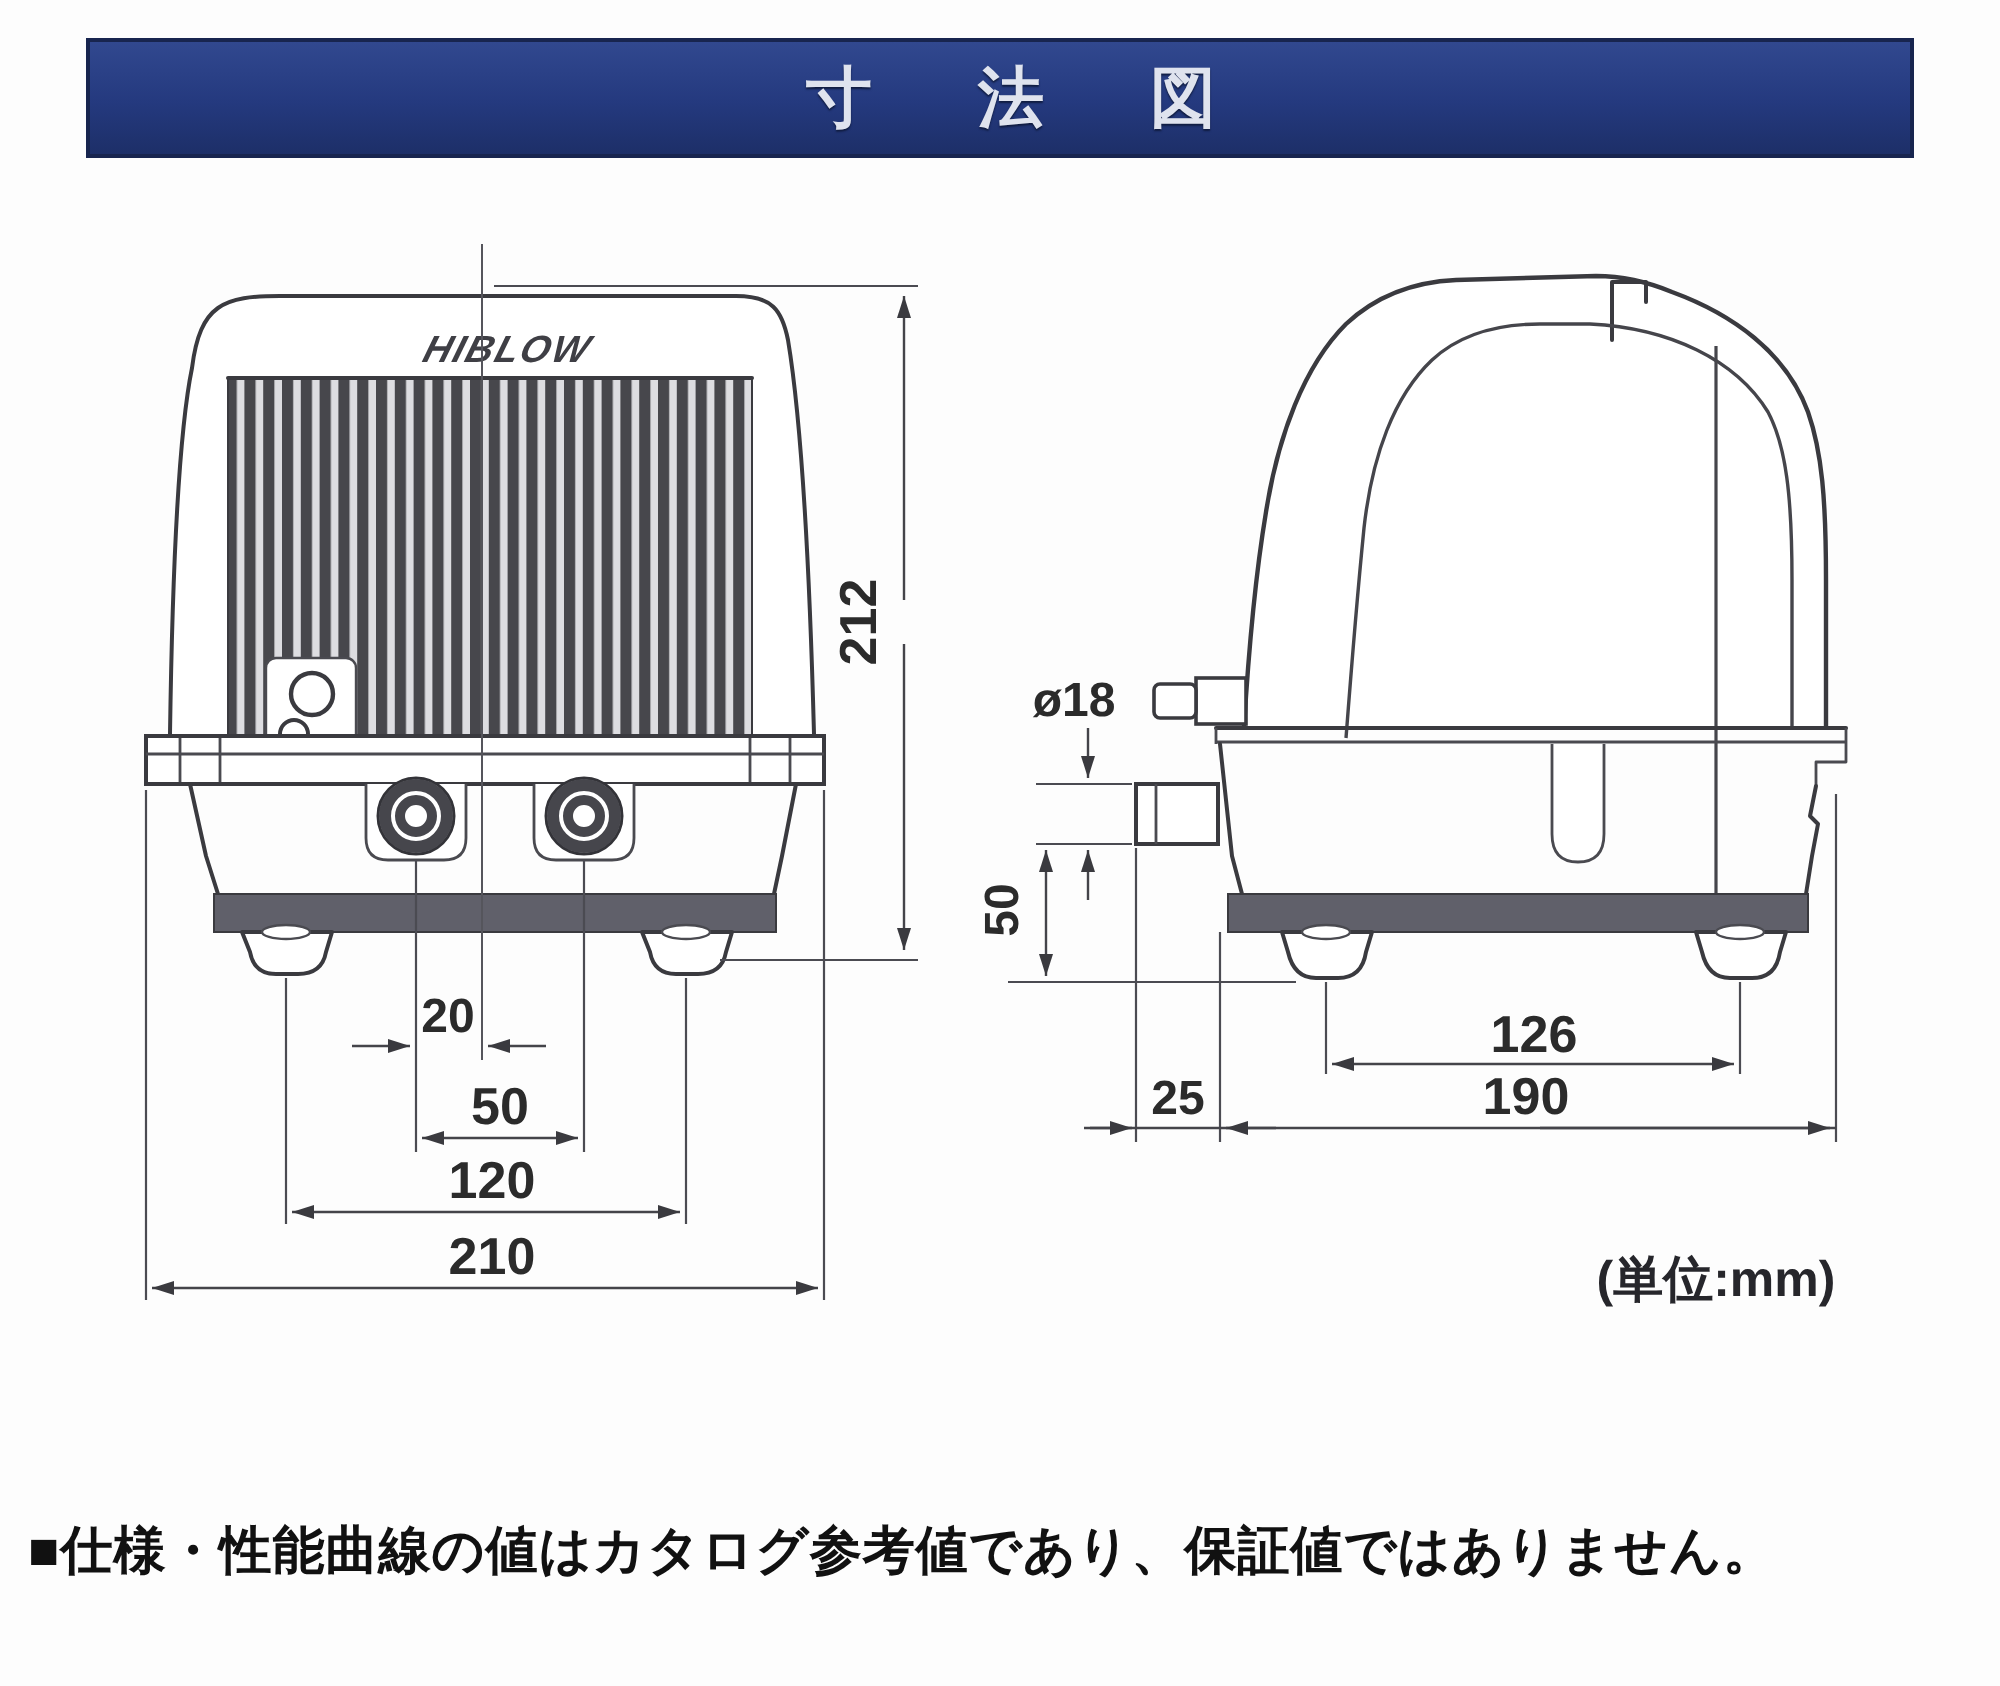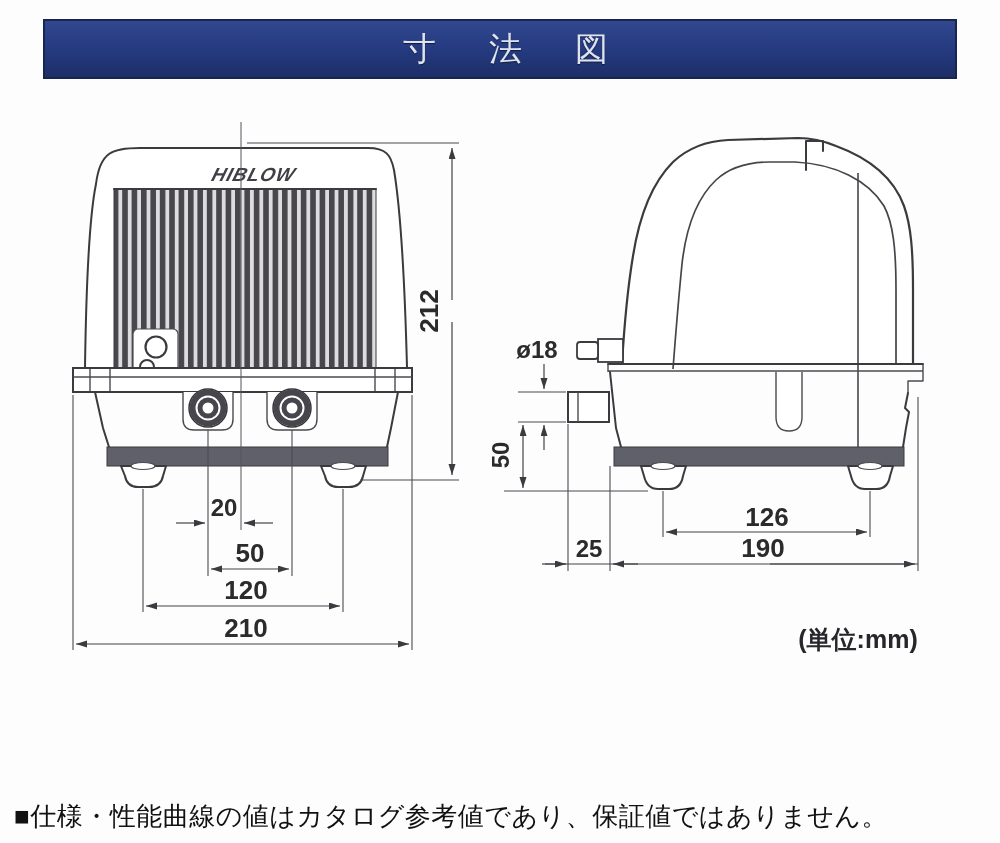--- a/index.html
+++ b/index.html
@@ -7,37 +7,37 @@
     width:1000px;height:843px;position:relative;background:#fdfdfd;
     font-family:"Liberation Sans", sans-serif;overflow:hidden;
   }
   .header-bar{
     position:absolute;left:43px;top:19px;width:914px;height:60px;
     background:linear-gradient(180deg,#31488f 0%,#24397e 55%,#1d2f68 100%);
     border:2px solid #18254f;box-sizing:border-box;
     display:flex;align-items:center;justify-content:center;
   }
   .header-title{
-    color:#dfe3ee;font-size:33px;font-weight:400;letter-spacing:10px;
+    color:#dfe3ee;font-size:33px;font-weight:700;letter-spacing:10px;
     text-shadow:0 1px 1px #101c40;white-space:nowrap;margin-left:21px;
   }
   svg.drawing{position:absolute;left:0;top:0;}
   .outline{fill:none;stroke:#3a3a3f;stroke-width:2;stroke-linejoin:round;stroke-linecap:round;}
   .outline-thin{fill:none;stroke:#4a4a50;stroke-width:1.4;stroke-linejoin:round;}
   .whitefill{fill:#ffffff;}
   .ext{stroke:#4b4b52;stroke-width:1.1;fill:none;}
   .dimline{stroke:#44444a;stroke-width:1.2;fill:none;}
   .dim{font-family:"Liberation Sans",sans-serif;font-weight:700;font-size:26px;fill:#2b2b2b;}
   .dim-sm{font-size:24px;}
   .units{font-family:"Liberation Sans",sans-serif;font-weight:600;font-size:25px;fill:#26262b;}
   .logo{font-family:"Liberation Sans",sans-serif;font-style:italic;font-weight:900;
         font-size:19px;fill:#3f3f45;letter-spacing:1px;}
   .footnote{
-    position:absolute;left:14px;top:799px;width:978px;
-    font-size:26px;font-weight:400;color:#111;letter-spacing:0.5px;white-space:nowrap;
+    position:absolute;left:14px;top:758px;width:978px;
+    font-size:26px;font-weight:700;color:#111;letter-spacing:0.5px;white-space:nowrap;
   }
 </style>
 </head>
 <body>
 
 <div class="header-bar">
   <div class="header-title">寸　法　図</div>
 </div>
 
 <svg class="drawing" width="1000" height="843" viewBox="0 0 1000 843" xmlns="http://www.w3.org/2000/svg">

